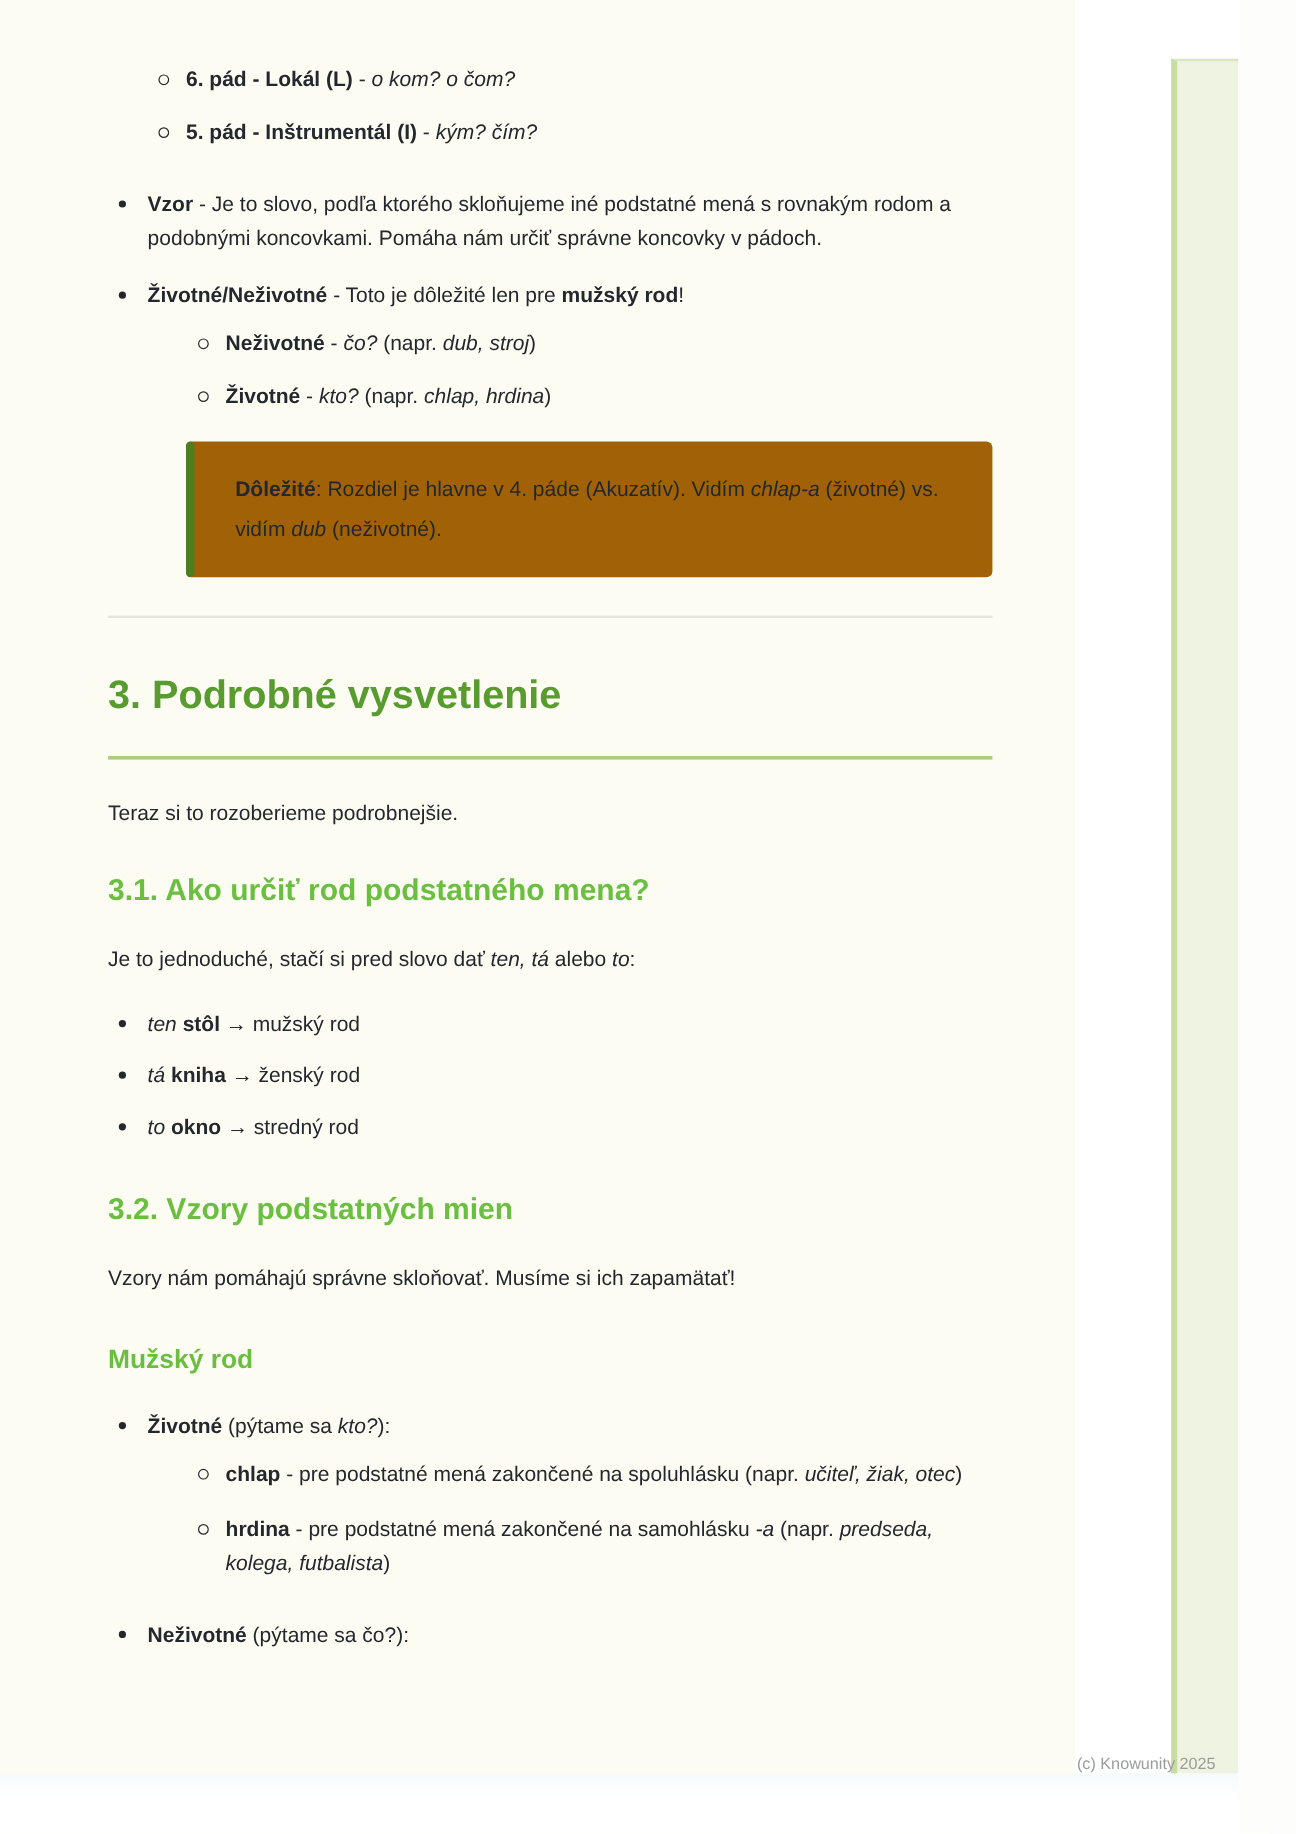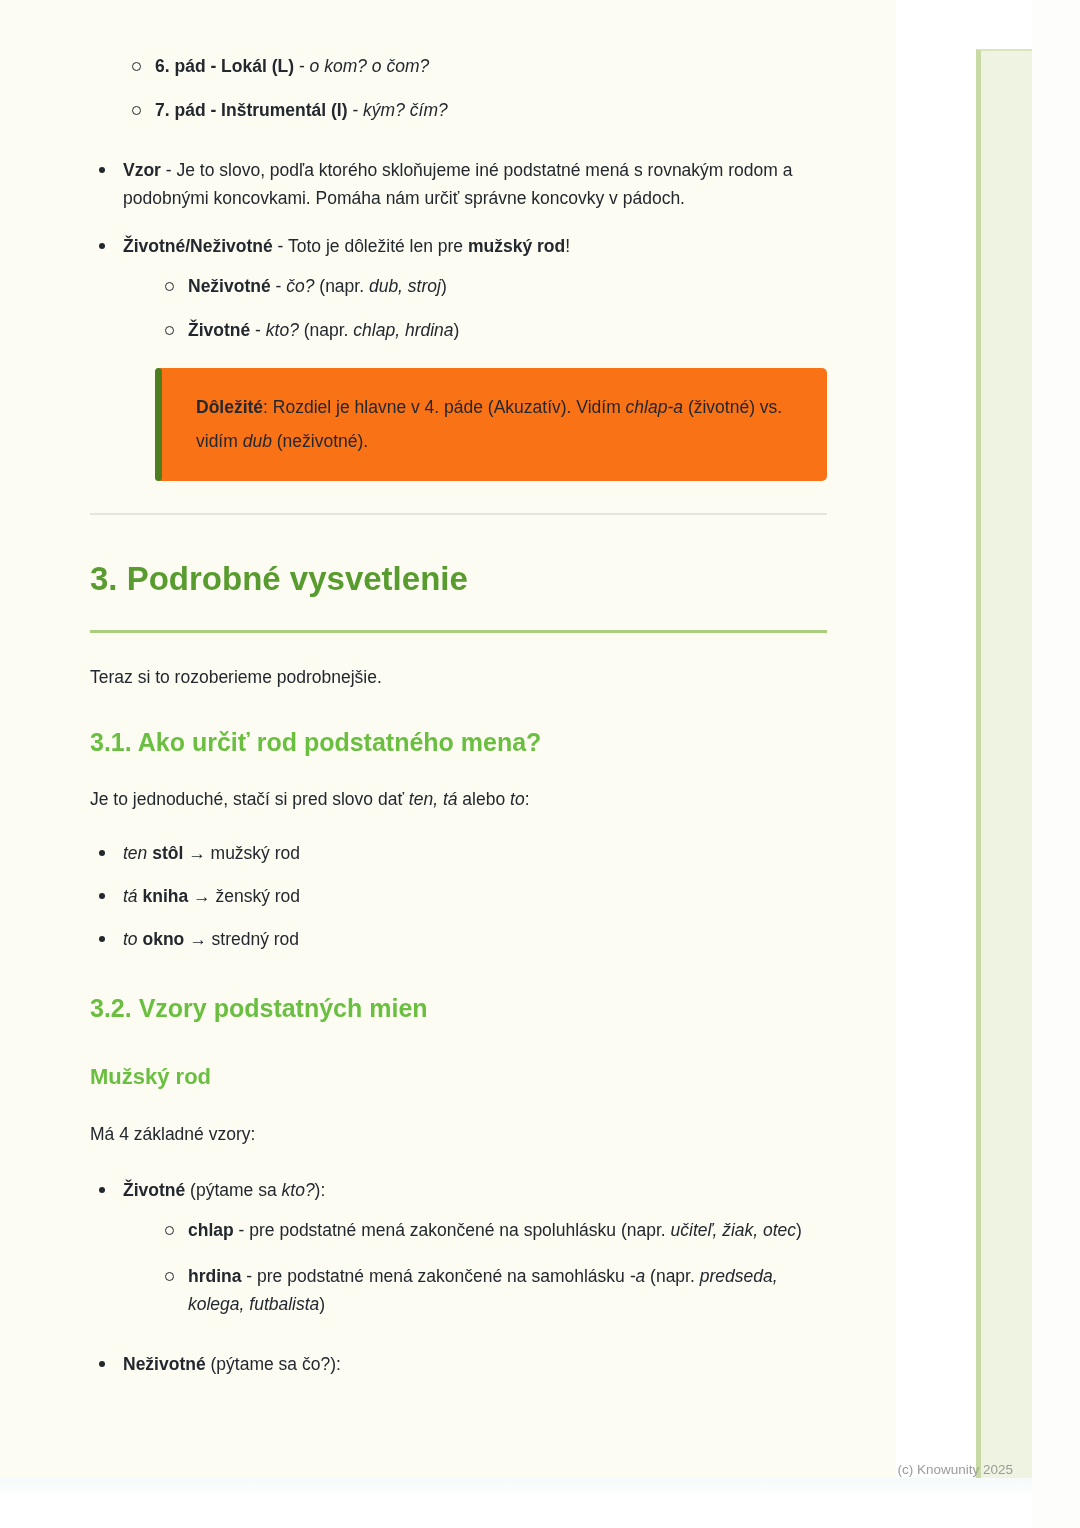--- a/index.html
+++ b/index.html
@@ -66,21 +66,21 @@
   .list-cases li + li { margin-top:16px; }
 
   .list-terms { margin-top:32px; }
   .list-terms > li + li { margin-top:20px; }
   ul.nested { margin-top:12px; }
   ul.nested li + li { margin-top:16px; }
 
   .callout {
     position:relative;
     margin:24px 0 0 65px;
-    background:#f97316;
+    background:#a16207;
     border-radius:5px;
     padding:22px 12px 23px 41px;
   }
   .callout::before {
     content:""; position:absolute; left:0; top:0;
     width:7px; height:100%;
     background:#4c7e20; border-radius:5px;
   }
   .callout-text { line-height:34px; }
 
@@ -130,21 +130,21 @@
 <div class="canvas">
 
   <div class="page">
 
     <div class="ribbon"></div>
 
     <main class="content">
 
       <ul class="list-cases">
         <li class="sub"><span class="bold">6. pád - Lokál (L)</span><span> - </span><span class="italic">o kom? o čom?</span></li>
-        <li class="sub"><span class="bold">7. pád - Inštrumentál (I)</span><span> - </span><span class="italic">kým? čím?</span></li>
+        <li class="sub"><span class="bold">5. pád - Inštrumentál (I)</span><span> - </span><span class="italic">kým? čím?</span></li>
       </ul>
 
       <ul class="list-terms">
         <li class="top"><span class="bold">Vzor</span><span> - Je to slovo, podľa ktorého skloňujeme iné podstatné mená s rovnakým rodom a podobnými koncovkami. Pomáha nám určiť správne koncovky v pádoch.</span></li>
         <li class="top">
           <span><span class="bold">Životné/Neživotné</span><span> - Toto je dôležité len pre </span><span class="bold">mužský rod</span><span>!</span></span>
           <ul class="nested">
             <li class="sub"><span class="bold">Neživotné</span><span> - </span><span class="italic">čo?</span><span> (napr. </span><span class="italic">dub, stroj</span><span>)</span></li>
             <li class="sub"><span class="bold">Životné</span><span> - </span><span class="italic">kto?</span><span> (napr. </span><span class="italic">chlap, hrdina</span><span>)</span></li>
           </ul>
@@ -166,24 +166,24 @@
       <p class="body-text mt-sm"><span>Je to jednoduché, stačí si pred slovo dať </span><span class="italic">ten, tá</span><span> alebo </span><span class="italic">to</span><span>:</span></p>
 
       <ul class="list-examples">
         <li class="top"><span class="italic">ten</span><span> </span><span class="bold">stôl</span><span> → mužský rod</span></li>
         <li class="top"><span class="italic">tá</span><span> </span><span class="bold">kniha</span><span> → ženský rod</span></li>
         <li class="top"><span class="italic">to</span><span> </span><span class="bold">okno</span><span> → stredný rod</span></li>
       </ul>
 
       <h3 class="sub-sec mt-lg">3.2. Vzory podstatných mien</h3>
 
+      <p class="body-text mt-sm">Vzory nám pomáhajú správne skloňovať. Musíme si ich zapamätať!</p>
 
       <h4 class="minor-sec">Mužský rod</h4>
 
-      <p class="body-text">Má 4 základné vzory:</p>
 
       <ul class="list-vzory">
         <li class="top">
           <span><span class="bold">Životné</span><span> (pýtame sa </span><span class="italic">kto?</span><span>):</span></span>
           <ul class="nested">
             <li class="sub"><span class="bold">chlap</span><span> - pre podstatné mená zakončené na spoluhlásku (napr. </span><span class="italic">učiteľ, žiak, otec</span><span>)</span></li>
             <li class="sub"><span class="bold">hrdina</span><span> - pre podstatné mená zakončené na samohlásku </span><span class="italic">-a</span><span> (napr. </span><span class="italic">predseda, kolega, futbalista</span><span>)</span></li>
           </ul>
         </li>
         <li class="top"><span class="bold">Neživotné</span><span> (pýtame sa čo?):</span></li>

